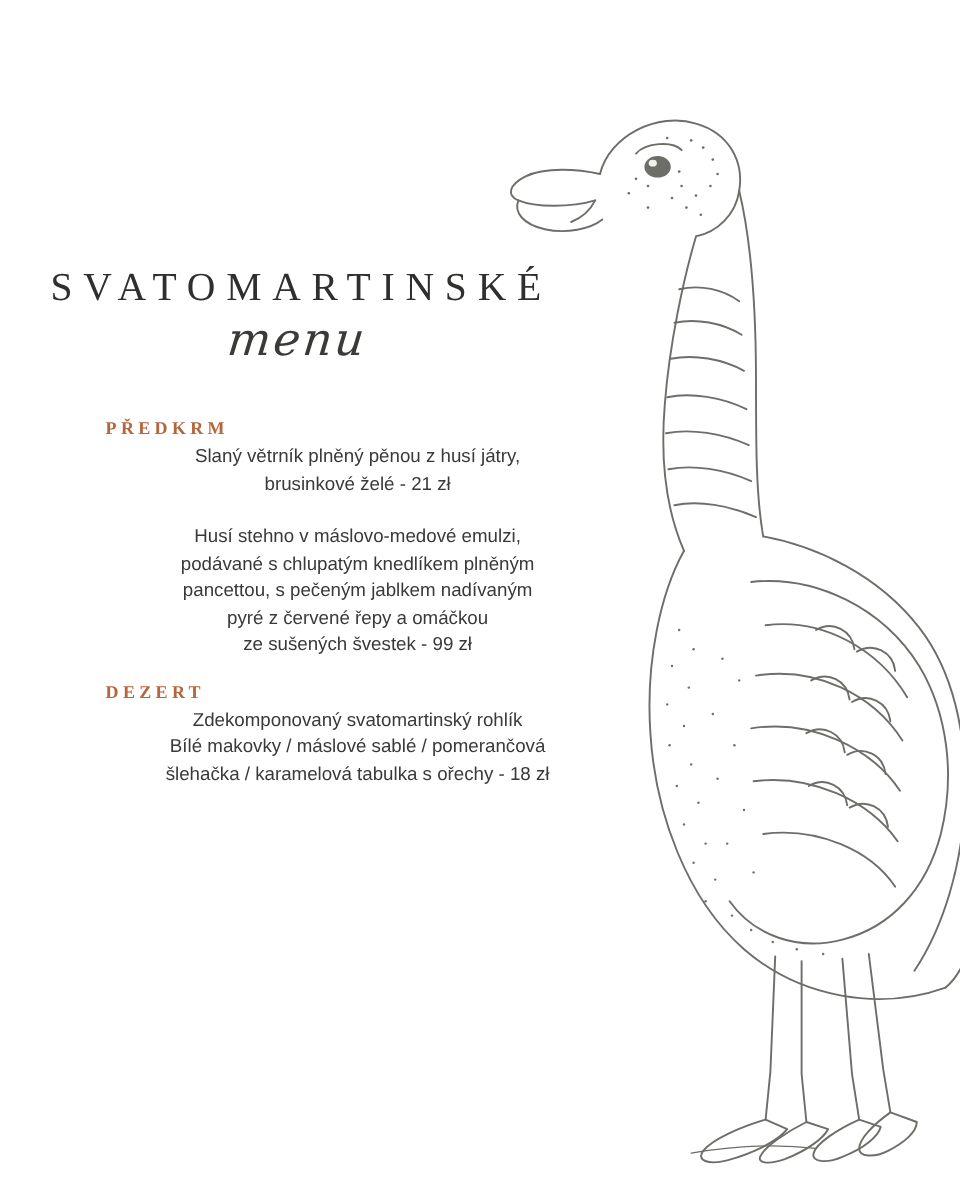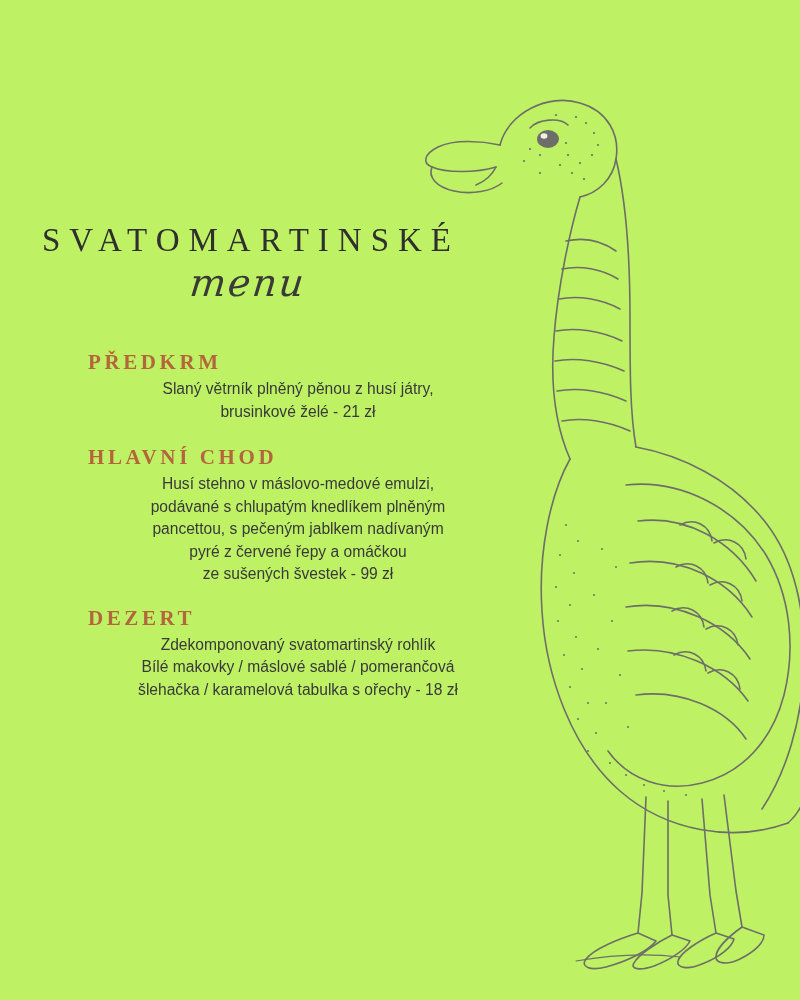--- a/index.html
+++ b/index.html
@@ -12,21 +12,21 @@
     background: #f2efe9;
     font-family: "Liberation Sans", sans-serif;
     overflow: hidden;
     position: relative;
   }
 
   #poster {
     position: relative;
     width: 800px;
     height: 1000px;
-    background: #bef264;
+    background: #ffffff;
     overflow: hidden;
   }
 
   
   #goose-art {
     position: absolute;
     top: 55px;
     right: -10px;
     width: 430px;
     height: 915px;
@@ -70,21 +70,21 @@
     left: 88px;
     top: 350px;
     width: 420px;
   }
   .section {
     margin-bottom: 30px;
   }
   .section-heading {
     font-family: "Liberation Serif", serif;
     font-weight: bold;
-    font-size: 21px;
+    font-size: 15px;
     letter-spacing: 3.6px;
     color: #b4653c;
     margin-bottom: 3px;
   }
   .item {
     font-family: "Liberation Sans", sans-serif;
     font-size: 15.6px;
     line-height: 22.5px;
     color: #39393a;
     margin: 0 0 0 0;
@@ -231,21 +231,20 @@
     <div class="section sec-gap-md">
       <div class="section-heading">PŘEDKRM</div>
       <p class="item">Slaný větrník plněný pěnou z husí játry,
 brusinkové želé - 21 zł</p>
     </div>
 
     <div class="section sec-gap-sm">
     </div>
 
     <div class="section sec-gap-sm">
-      <div class="section-heading">HLAVNÍ CHOD</div>
       <p class="item">Husí stehno v máslovo-medové emulzi,
 podávané s chlupatým knedlíkem plněným
 pancettou, s pečeným jablkem nadívaným
 pyré z červené řepy a omáčkou
 ze sušených švestek - 99 zł</p>
     </div>
 
     <div class="section">
       <div class="section-heading">DEZERT</div>
       <p class="item">Zdekomponovaný svatomartinský rohlík

